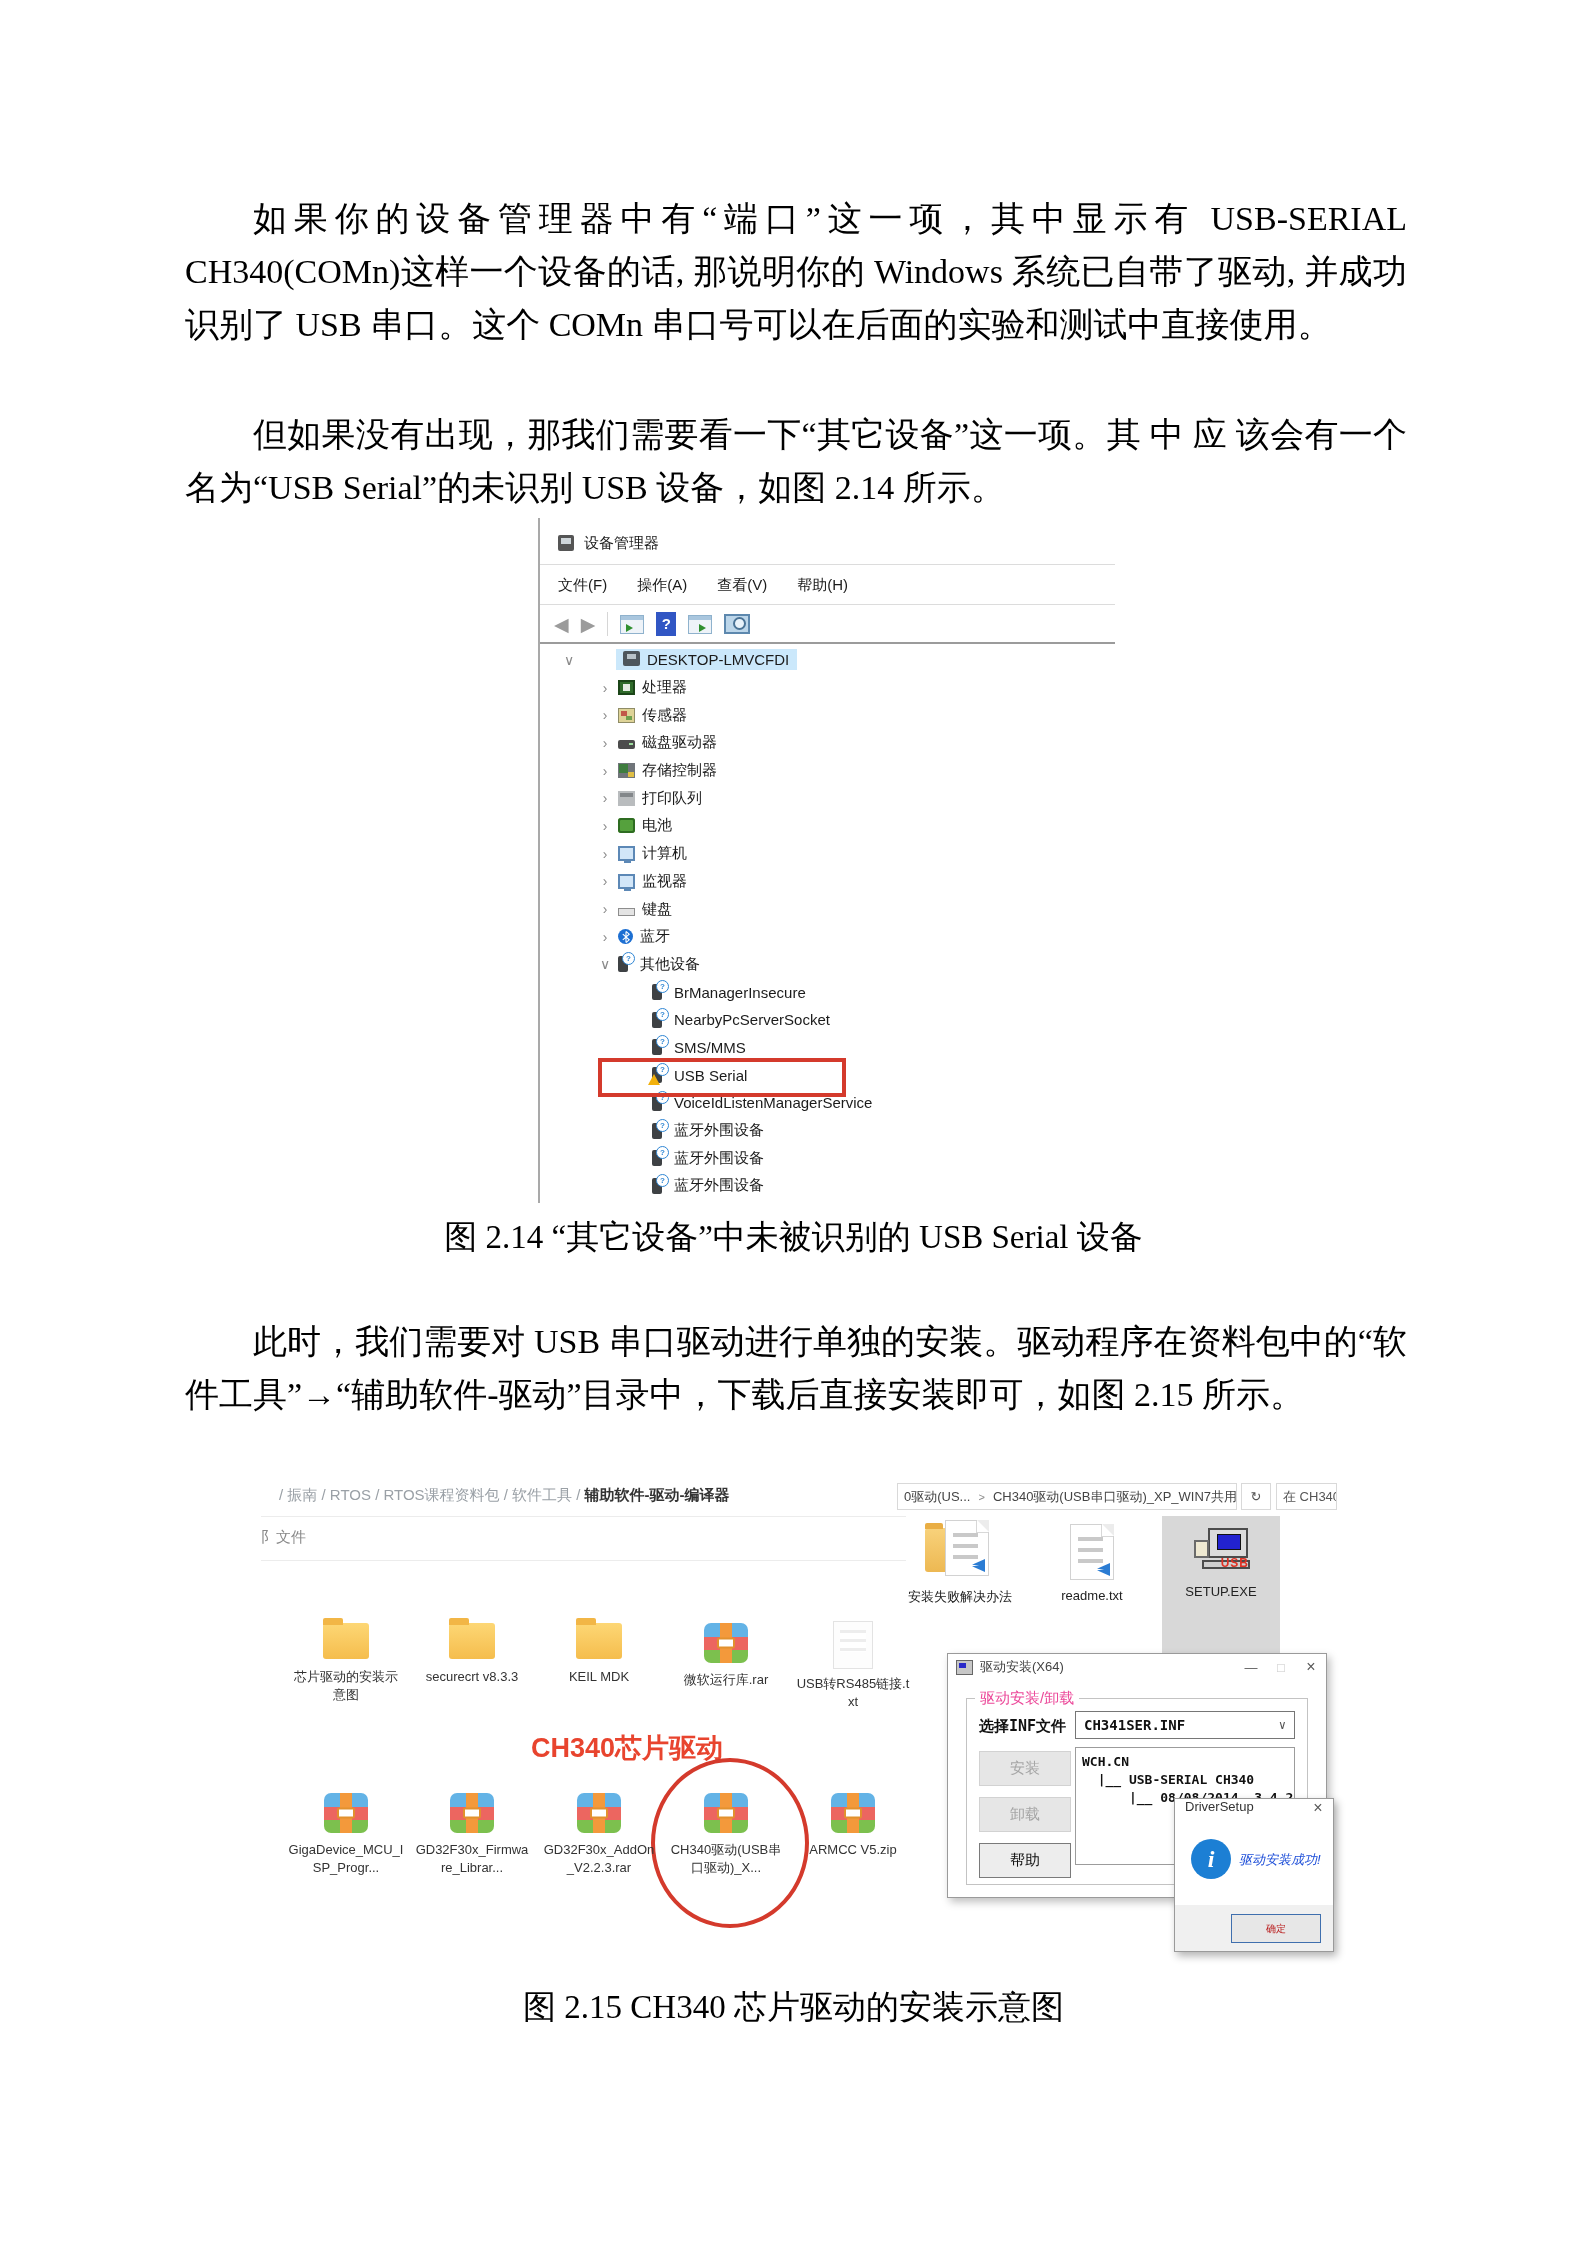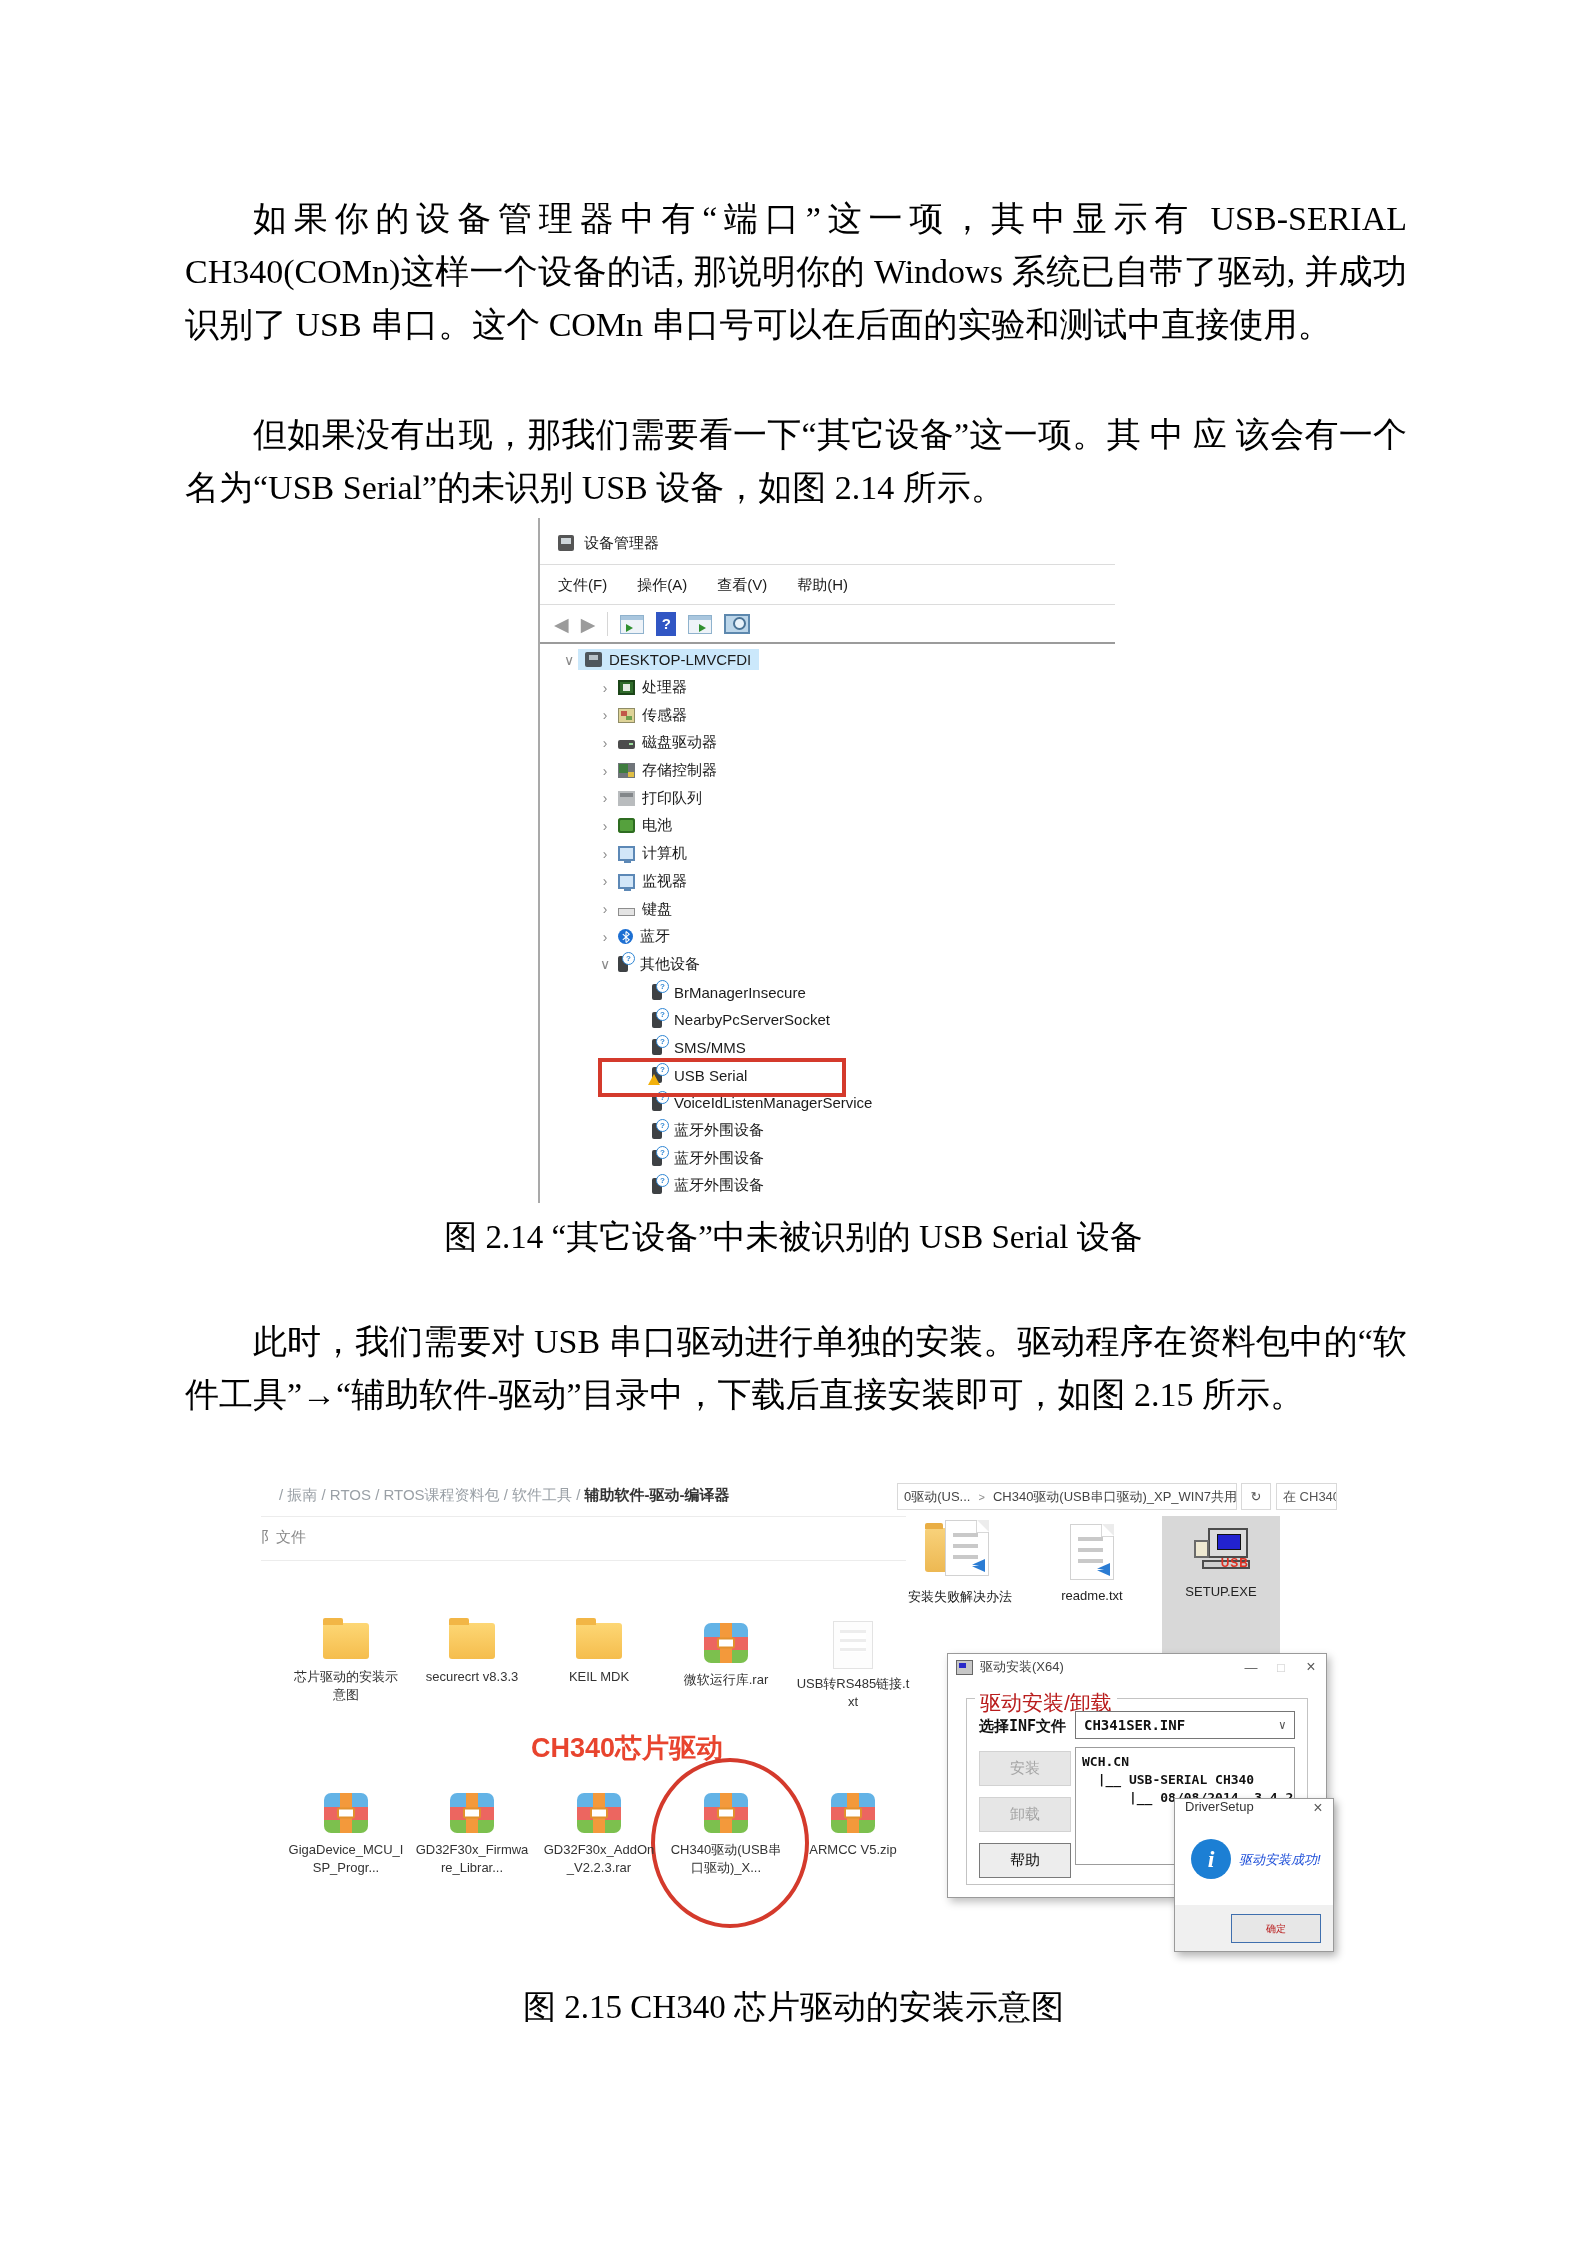--- a/index.html
+++ b/index.html
@@ -34,21 +34,21 @@
   .tb-mon{width:26px;height:20px;background:#bcd6ea;border:2px solid #5d88ae;box-sizing:border-box;position:relative;}
   .tb-mon::after{content:"";position:absolute;right:2px;top:1px;width:9px;height:9px;border:2px solid #4a7396;border-radius:50%;background:#e8f2fa;}
   .dm-darkline{position:absolute;left:0;width:100%;height:2px;background:#9b9b9b;top:124px;}
   .dm-tree{position:absolute;left:0;top:128px;width:100%;}
   .tr{height:27.7px;display:flex;align-items:center;position:relative;}
   .lv0{padding-left:20px;}
   .lv1{padding-left:56px;}
   .lv2{padding-left:108px;}
   .tw{width:18px;color:#8a8a8a;font-size:14px;text-align:center;flex:none;}
   .tl{margin-left:7px;white-space:nowrap;}
-  .selwrap{display:flex;align-items:center;background:#cbe8fb;padding:2px 8px 2px 3px;}
+  .selwrap{display:flex;align-items:flex-start;background:#cbe8fb;padding:2px 8px 2px 3px;margin-left:38px;}
   .selwrap .tl{margin-left:7px;}
   .ic{display:inline-block;width:17px;height:15px;position:relative;flex:none;margin-left:4px;box-sizing:border-box;}
   .ic-host{background:#4e565c;border-radius:2px;}
   .ic-host::after{content:"";position:absolute;left:4px;top:3px;width:9px;height:5px;background:#b9c3c9;}
   .ic-cpu{background:#2f6b2a;box-shadow:inset 0 0 0 2px #1b4518;}
   .ic-cpu::after{content:"";position:absolute;left:5px;top:4px;right:5px;bottom:4px;background:#e4ece2;}
   .ic-sensor{background:#ded397;border:1px solid #8f8c66;}
   .ic-sensor::after{content:"";position:absolute;left:2px;top:2px;width:6px;height:5px;background:#c2594a;}
   .ic-sensor::before{content:"";position:absolute;right:2px;bottom:2px;width:6px;height:4px;background:#6fa14e;}
   .ic-disk{height:9px;margin-top:4px;background:#4c4c4c;border-radius:2px;}
@@ -124,21 +124,21 @@
        border:1px solid #9a9a9a;box-shadow:3px 4px 8px rgba(0,0,0,.25);box-sizing:border-box;}
   .dlg-title{position:absolute;left:0;top:0;right:0;height:26px;display:flex;align-items:center;padding-left:8px;
        font-size:13px;color:#444;}
   .dlg-ico{width:15px;height:13px;background:#c7c7c7;border:1px solid #666;position:relative;margin-right:7px;flex:none;}
   .dlg-ico::after{content:"";position:absolute;left:2px;top:2px;width:7px;height:5px;background:#2a2ac9;}
   .wc{width:30px;text-align:center;color:#5a5a5a;font-size:13px;}
   .wc.max{color:#c9c9c9;}
   .wc.cls{font-size:16px;}
   .dlg-title .spacer{flex:1;}
   .grp{position:absolute;left:18px;right:18px;top:44px;bottom:12px;border:1px solid #c3c3c3;}
-  .grp-label{position:absolute;left:8px;top:-10px;background:#fff;padding:0 5px;font-size:21px;color:#b91c1c;}
+  .grp-label{position:absolute;left:8px;top:-10px;background:#fff;padding:0 5px;font-size:15px;color:#ec4899;}
   .inf-label{position:absolute;left:12px;top:18px;font-size:15px;font-weight:bold;color:#111;
        font-family:"DejaVu Sans Mono",monospace;}
   .combo{position:absolute;left:108px;right:12px;top:12px;height:28px;border:1px solid #767676;background:#fff;
        display:flex;align-items:center;padding:0 8px;box-sizing:border-box;
        font:bold 14px "DejaVu Sans Mono",monospace;color:#111;}
   .combo .dd{margin-left:auto;color:#555;font-weight:normal;font-size:12px;}
   .btncol{position:absolute;left:12px;top:52px;width:92px;display:flex;flex-direction:column;gap:11px;}
   .btn{height:33px;background:#e6e6e6;border:1px solid #d2d2d2;font-size:15px;color:#a5a5a5;
        display:flex;align-items:center;justify-content:center;}
   .btn.on{background:#ededed;border:1px solid #7a7a7a;color:#111;}

